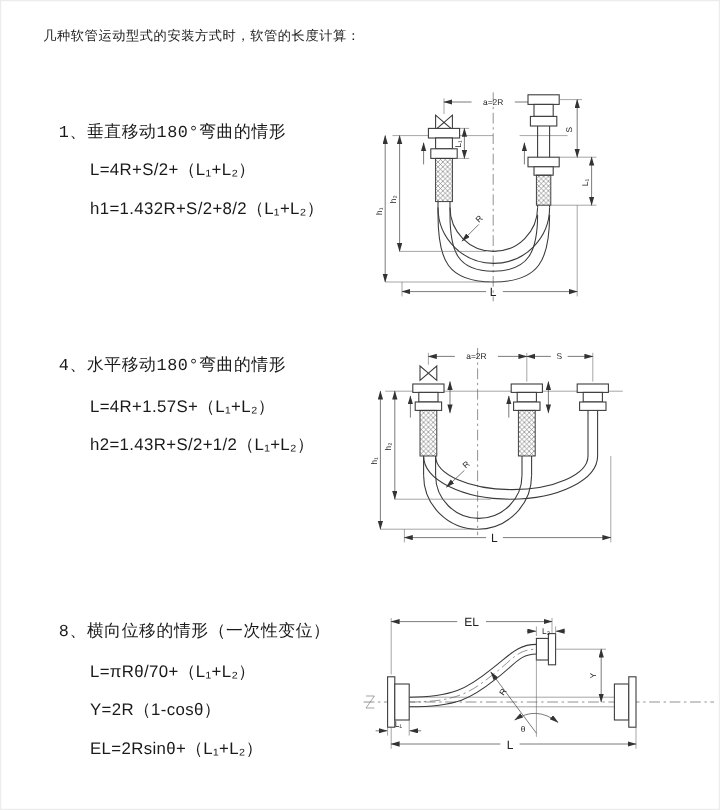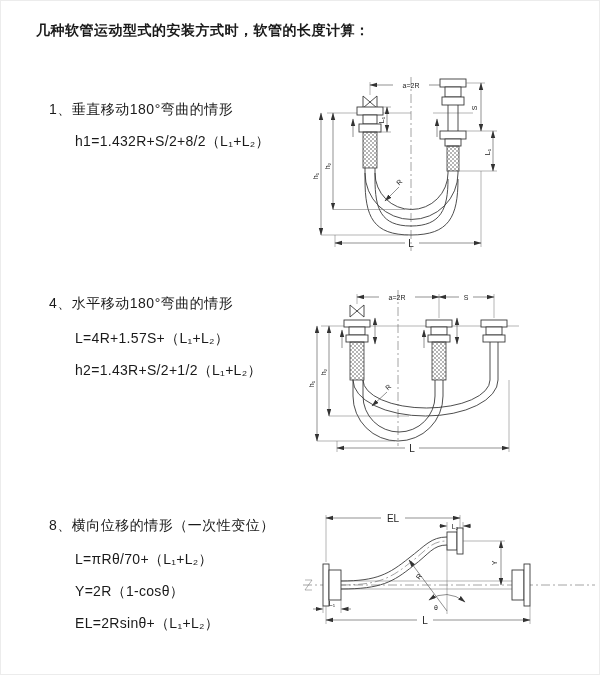--- a/index.html
+++ b/index.html
@@ -1,22 +1,22 @@
 <!DOCTYPE html>
 <html><head>
 <meta charset="utf-8">
 <style>
   html,body{margin:0;padding:0;background:#fff;}
   .page{
     position:relative;width:600px;height:675px;background:#ffffff;
     font-family:"Liberation Sans","DejaVu Sans",sans-serif;color:#1a1a1a;
     overflow:hidden;border:1px solid #ececec;box-sizing:border-box;
   }
-  .title{position:absolute;left:35px;top:21px;font-size:14px;letter-spacing:.5px;white-space:nowrap;font-weight:bold;}
-  .sec-heading{position:absolute;font-size:14px;letter-spacing:.5px;white-space:nowrap;}
+  .title{position:absolute;left:35px;top:21px;font-size:11px;letter-spacing:.5px;white-space:nowrap;}
+  .sec-heading{position:absolute;font-size:14px;letter-spacing:.5px;white-space:nowrap;font-family:Liberation Mono, monospace;}
   .formulas{position:absolute;font-size:14px;}
   .formulas .f{display:block;height:32px;line-height:32px;white-space:nowrap;letter-spacing:.3px;}
   .dia{position:absolute;}
   
   .obj{stroke:#3a3a3a;stroke-width:0.9;fill:none;}
   .objf{stroke:#3a3a3a;stroke-width:0.9;fill:#fff;}
   .dim{stroke:#474747;stroke-width:0.6;fill:none;}
   .thin{stroke:#6a6a6a;stroke-width:0.5;fill:none;}
   .cl{stroke:#5a5a5a;stroke-width:0.55;fill:none;stroke-dasharray:9 3 2 3;}
   .braid{stroke:#3a3a3a;stroke-width:0.8;}
@@ -36,20 +36,21 @@
       <pattern id="braidp" width="4" height="4" patternUnits="userSpaceOnUse">
         <path d="M0,4 L4,0 M0,0 L4,4" stroke="#6b6b6b" stroke-width="0.5"></path>
       </pattern>
     </defs>
   </svg>
 
   <div class="title">几种软管运动型式的安装方式时，软管的长度计算：</div>
 
   <div class="sec-heading" style="left:48px;top:100px">1、垂直移动180°弯曲的情形</div>
   <div class="formulas" style="left:74px;top:124px">
+    <span class="f">L=4R+S/2+（L₁+L₂）</span>
     <span class="f">h1=1.432R+S/2+8/2（L₁+L₂）</span>
   </div>
 
   <svg class="dia" style="left:312px;top:70px" width="285" height="195" viewBox="0 0 285 195">
 
     <line class="cl" x1="98" y1="6" x2="98" y2="180"></line>
 
     <line class="thin" x1="14" y1="42" x2="98" y2="42"></line>
     <line class="thin" x1="120" y1="42" x2="160" y2="42"></line>
 

